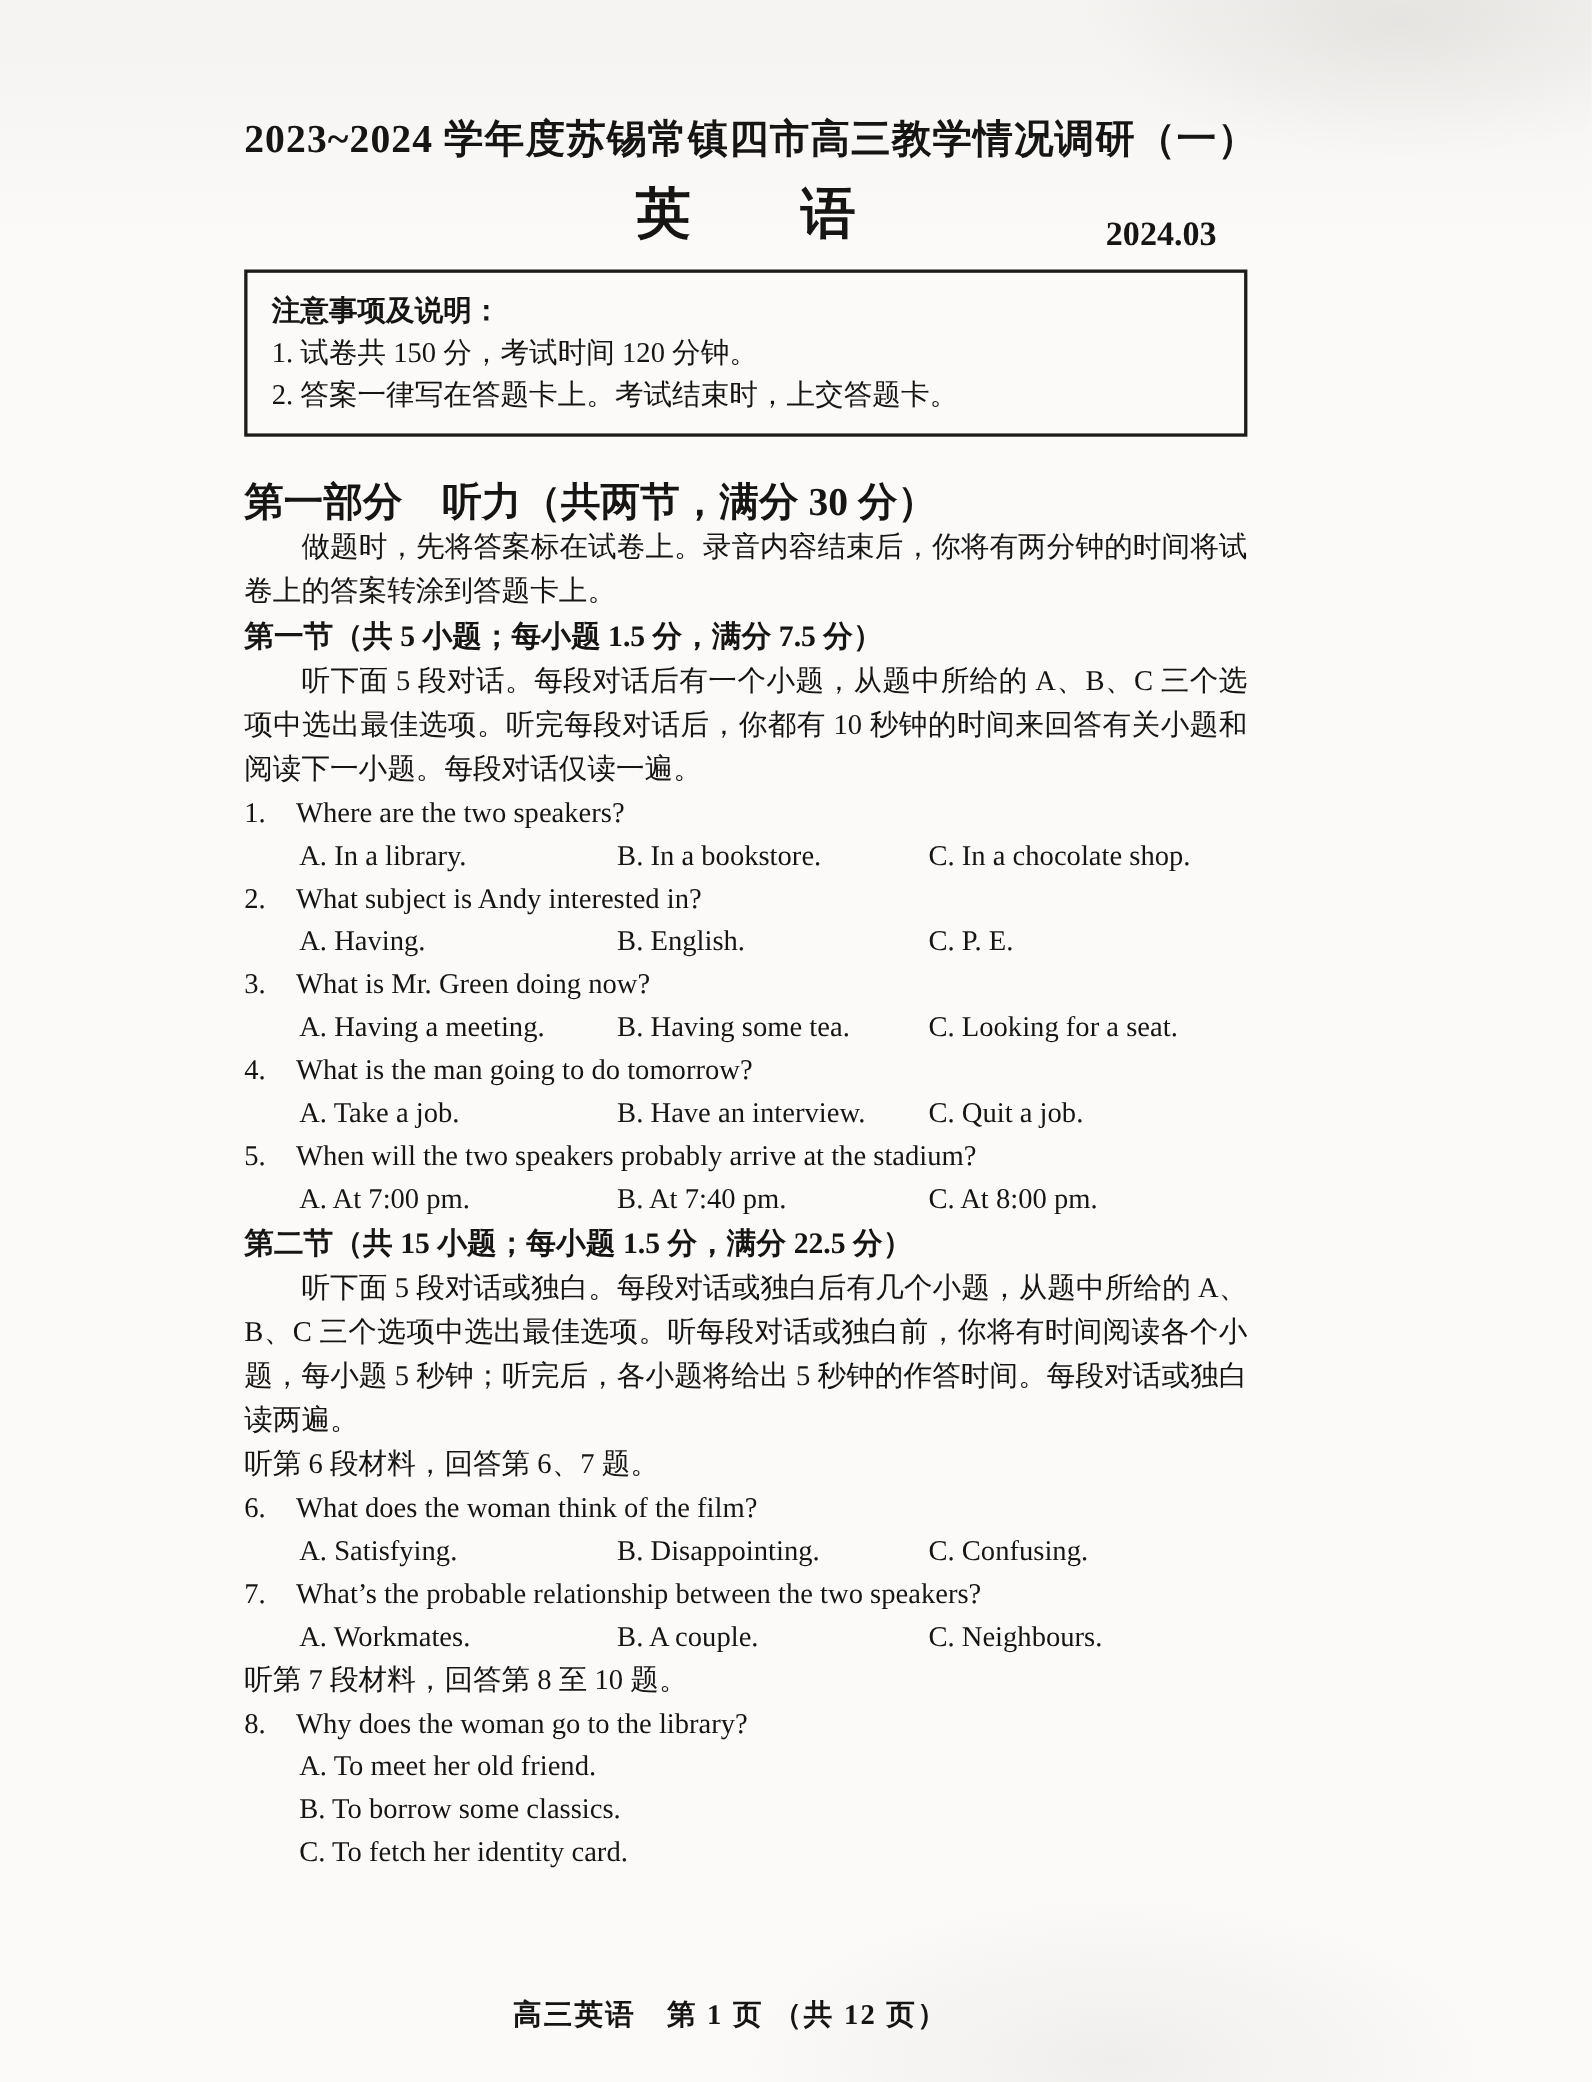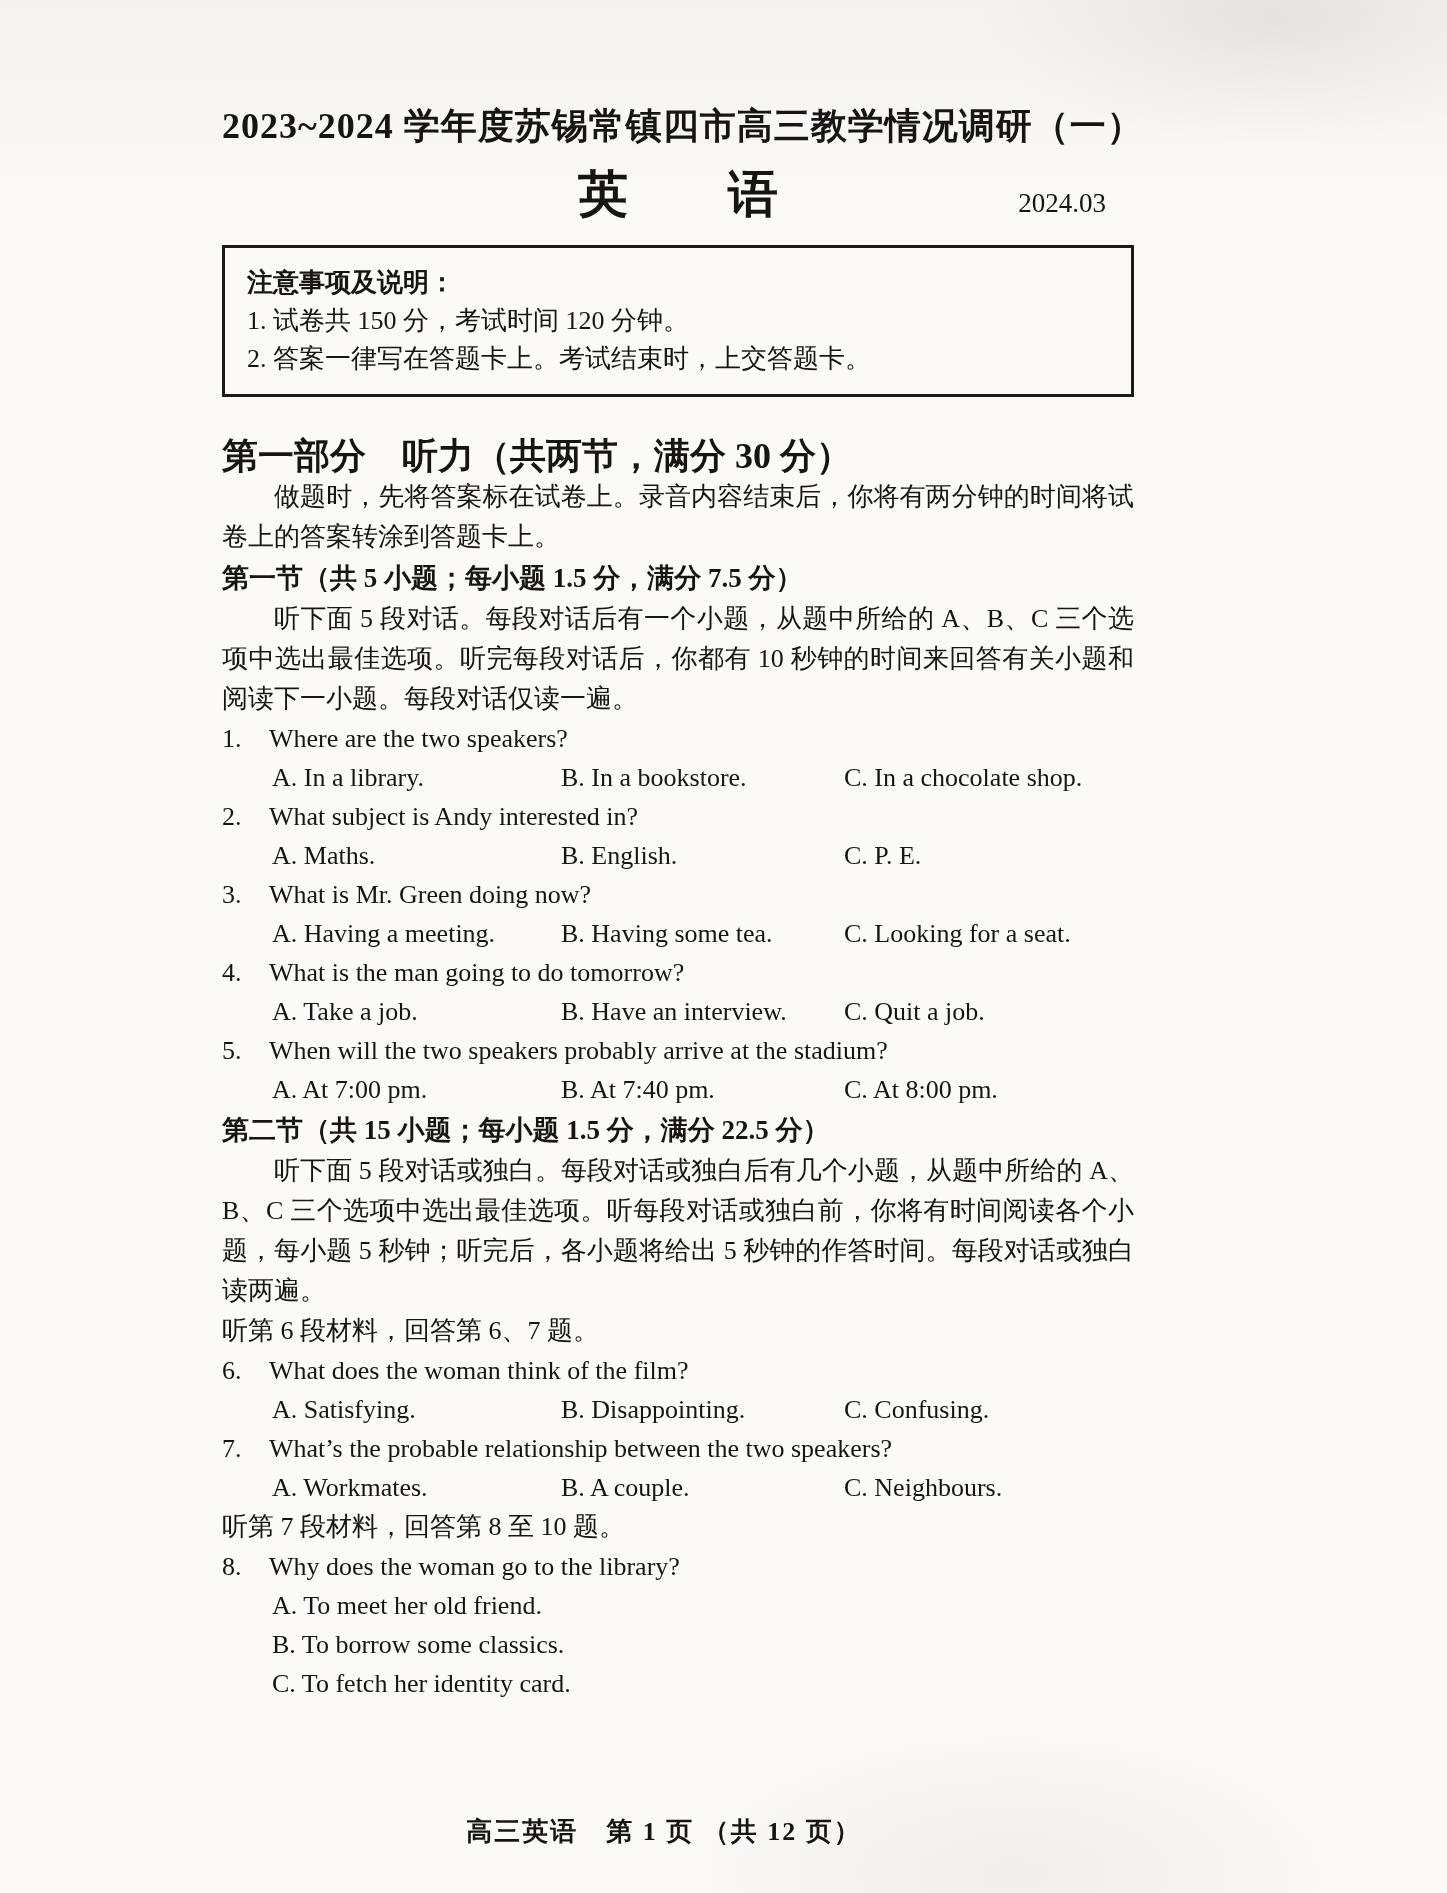--- a/index.html
+++ b/index.html
@@ -23,21 +23,21 @@
   .title {
     margin-top:102px;
     text-align:right;
     font-size:36px;
     font-weight:bold;
     letter-spacing:1px;
     white-space:nowrap;
   }
   .subject-row { position:relative; margin-top:6px; height:74px; text-align:center; }
   .subject { font-size:50px; font-weight:bold; line-height:74px; }
-  .date { position:absolute; right:28px; bottom:12px; font-size:27px; font-weight:normal; }
+  .date { position:absolute; right:28px; bottom:0; font-size:31px; font-weight:bold; }
 
   .notice {
     margin-top:14px;
     border:3px solid #1d1b19;
     padding:16px 20px 16px 22px;
     font-size:26px;
     line-height:38px;
   }
   .notice-head { font-weight:bold; }
 
@@ -100,21 +100,21 @@
       <span class="opt">B. In a bookstore.</span>
       <span class="opt">C. In a chocolate shop.</span>
     </div>
   </div>
 
   <div class="question">
     <div class="q-line">
       <span class="q-num">2.</span><span class="q-text">What subject is Andy interested in?</span>
     </div>
     <div class="opts">
-      <span class="opt">A. Maths.</span>
+      <span class="opt">A. Having.</span>
       <span class="opt">B. English.</span>
       <span class="opt">C. P. E.</span>
     </div>
   </div>
 
   <div class="question">
     <div class="q-line">
       <span class="q-num">3.</span><span class="q-text">What is Mr. Green doing now?</span>
     </div>
     <div class="opts">

